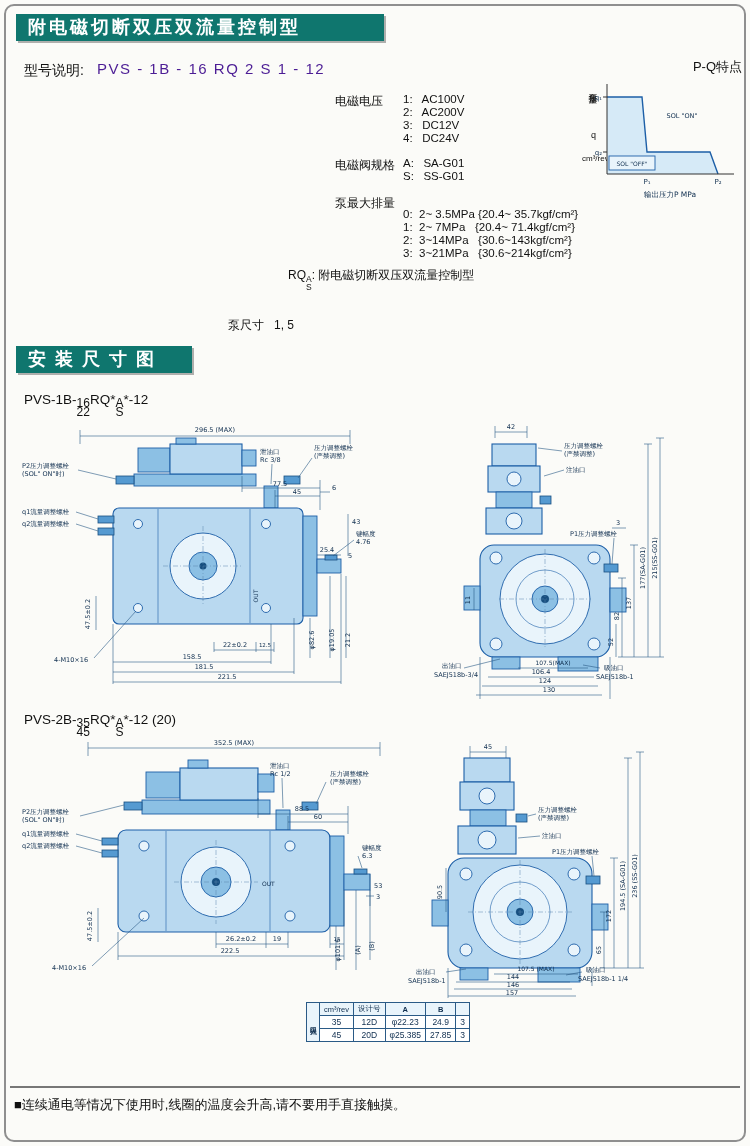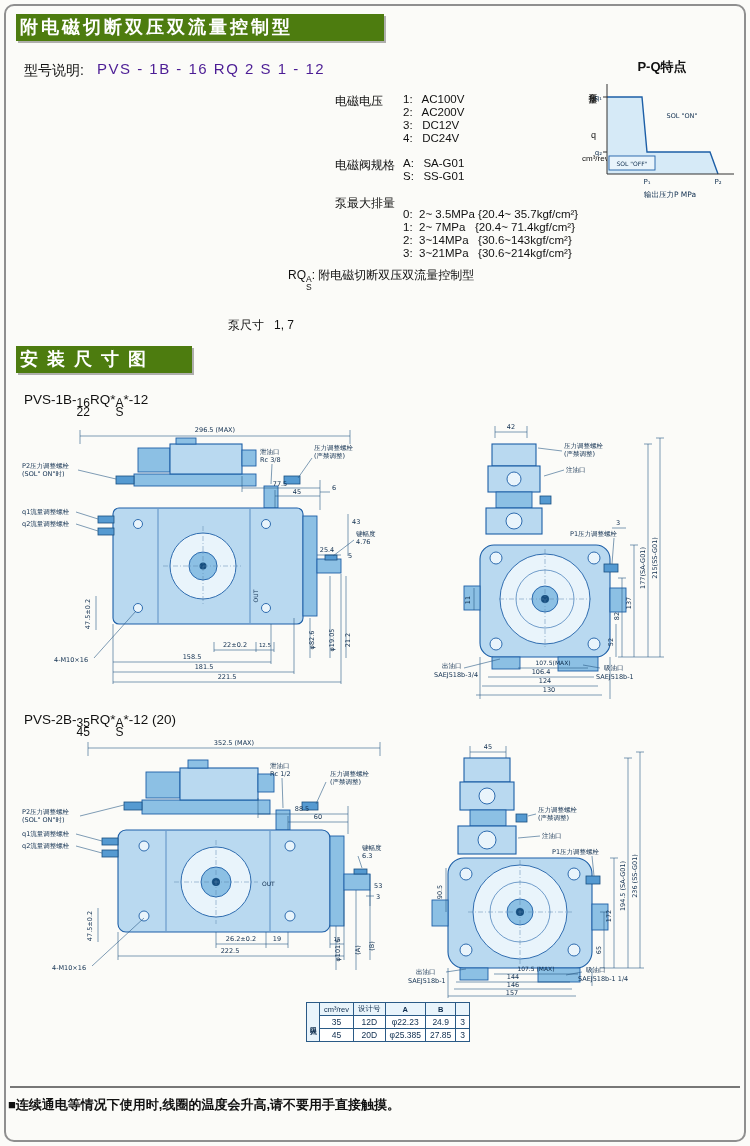--- a/index.html
+++ b/index.html
@@ -1,47 +1,47 @@
 <!DOCTYPE html>
 <html><head>
 <meta charset="utf-8">
 <style>
   *{box-sizing:border-box;margin:0;padding:0}
   body{margin:0;background:#fff;font-family:"Liberation Sans","DejaVu Sans",sans-serif;color:#111}
   .page{position:relative;width:750px;height:1146px;background:#fbfbf8;overflow:hidden}
   .frame{position:absolute;left:4px;top:4px;right:4px;bottom:4px;border:2px solid #8f8f8f;border-radius:10px;pointer-events:none}
-  .hbar{position:absolute;background:#4d7c0f;color:#fff;font-weight:bold;font-size:18px;letter-spacing:3px;height:27px;line-height:27px;padding:0 4px;box-shadow:2px 2px 0 rgba(0,0,0,.3);white-space:pre}
+  .hbar{position:absolute;background:#0f766e;color:#fff;font-weight:bold;font-size:18px;letter-spacing:3px;height:27px;line-height:27px;padding:0 12px;box-shadow:2px 2px 0 rgba(0,0,0,.3);white-space:pre}
   .lbl12{position:absolute;font-size:12px;white-space:pre;color:#111}
   .lbl11{position:absolute;font-size:11.5px;white-space:pre;color:#111}
   .mcode{position:absolute;font-size:15px;letter-spacing:1.5px;white-space:pre;color:#4c1d95}
   .line{position:absolute;background:#444}
   .stack{display:inline-flex;flex-direction:column;text-align:center;font-size:8.5px;line-height:8px;vertical-align:-3px}
   .sub{position:absolute;font-size:13.5px;color:#111;white-space:pre}
   .sub .stack{font-size:12px;line-height:8.5px}
   .pq{position:absolute;left:582px;top:58px;width:160px;height:150px}
-  .pqtitle{position:absolute;left:0;top:0;width:160px;text-align:center;font-weight:bold;font-size:13px}
+  .pqtitle{position:absolute;left:0;top:0;width:160px;text-align:right;font-weight:normal;font-size:13px}
   .pqv{position:absolute;writing-mode:vertical-rl;font-size:9px;letter-spacing:1px}
   .pqs{position:absolute;font-size:9px}
   .pqs3{position:absolute;font-size:8px}
   .dwg{position:absolute}
   svg .body{fill:#b9d9f0;stroke:#1d5fa7;stroke-width:1.1}
   svg .mid{fill:#8cc0e4;stroke:#1d5fa7;stroke-width:0.9}
   svg .dk{fill:#559ad1;stroke:#174f80;stroke-width:0.8}
   svg .wh{fill:#e9f4fb;stroke:#1d5fa7;stroke-width:0.9}
   svg .thin{fill:none;stroke:#1d5fa7;stroke-width:0.6}
   svg .cl{fill:none;stroke:#5b87ad;stroke-width:0.5;stroke-dasharray:5 2 1 2}
   svg .dims line{stroke:#2a5a86;stroke-width:0.6}
   svg text{fill:#0e2d4e;font-size:6.5px;font-family:"DejaVu Sans","Liberation Sans",sans-serif}
   .ptable{position:absolute;left:306px;top:1002px;border-collapse:collapse;background:#fff}
   .ptable td{border:1px solid #2a5a86;font-size:8.5px;padding:1px 4px;text-align:center;color:#0e2d4e}
   .ptable .rot{writing-mode:vertical-rl;font-size:7px;padding:1px;background:#e9f4fb}
   .ptable .ab{background:#bfe0f2;font-weight:bold}
   .ptable .hd{font-size:7.5px;background:#e9f4fb}
   .footrule{position:absolute;left:10px;right:10px;top:1086px;height:2px;background:#777}
-  .footnote{position:absolute;left:8px;top:1096px;font-size:13px;font-weight:bold}
+  .footnote{position:absolute;left:14px;top:1096px;font-size:13px;font-weight:normal}
 </style>
 </head>
 <body>
 
 <div class="page">
   <div class="frame"></div>
 
   <div class="hbar" style="left:16px;top:14px;width:368px">附电磁切断双压双流量控制型</div>
 
   <div class="lbl12" style="left:24px;top:62px;font-size:14px">型号说明:</div>
@@ -71,21 +71,21 @@
   <div class="lbl11" style="left:403px;top:170px">S:   SS-G01</div>
 
   <div class="lbl12" style="left:335px;top:195px">泵最大排量</div>
   <div class="lbl11" style="left:403px;top:208px">0:  2~ 3.5MPa {20.4~ 35.7kgf/cm²}</div>
   <div class="lbl11" style="left:403px;top:221px">1:  2~ 7MPa   {20.4~ 71.4kgf/cm²}</div>
   <div class="lbl11" style="left:403px;top:234px">2:  3~14MPa   {30.6~143kgf/cm²}</div>
   <div class="lbl11" style="left:403px;top:247px">3:  3~21MPa   {30.6~214kgf/cm²}</div>
 
   <div class="lbl12" style="left:288px;top:267px"><span>RQ</span><span class="stack"><span>A</span><span>S</span></span><span>: 附电磁切断双压双流量控制型</span></div>
 
-  <div class="lbl12" style="left:228px;top:317px">泵尺寸   1, 7</div>
+  <div class="lbl12" style="left:228px;top:317px">泵尺寸   1, 5</div>
 
   <div class="pq">
     <div class="pqtitle">P-Q特点</div>
     <div class="pqv" style="left:4px;top:28px">泵排量</div>
     <div class="pqs" style="left:9px;top:72px">q</div>
     <div class="pqs3" style="left:0;top:96px">cm³/rev</div>
     <svg style="position:absolute;left:0;top:20px" width="160" height="128" viewBox="0 0 160 128">
       <polygon points="25,19 60,19 65,74 128,74 136,96 25,96" fill="#d6eaf7" stroke="none"></polygon>
       <polyline points="25,19 60,19 65,74 128,74 136,96" fill="none" stroke="#1d5fa7" stroke-width="1.4"></polyline>
       <line x1="25" y1="6" x2="25" y2="96" stroke="#333" stroke-width="1"></line>

